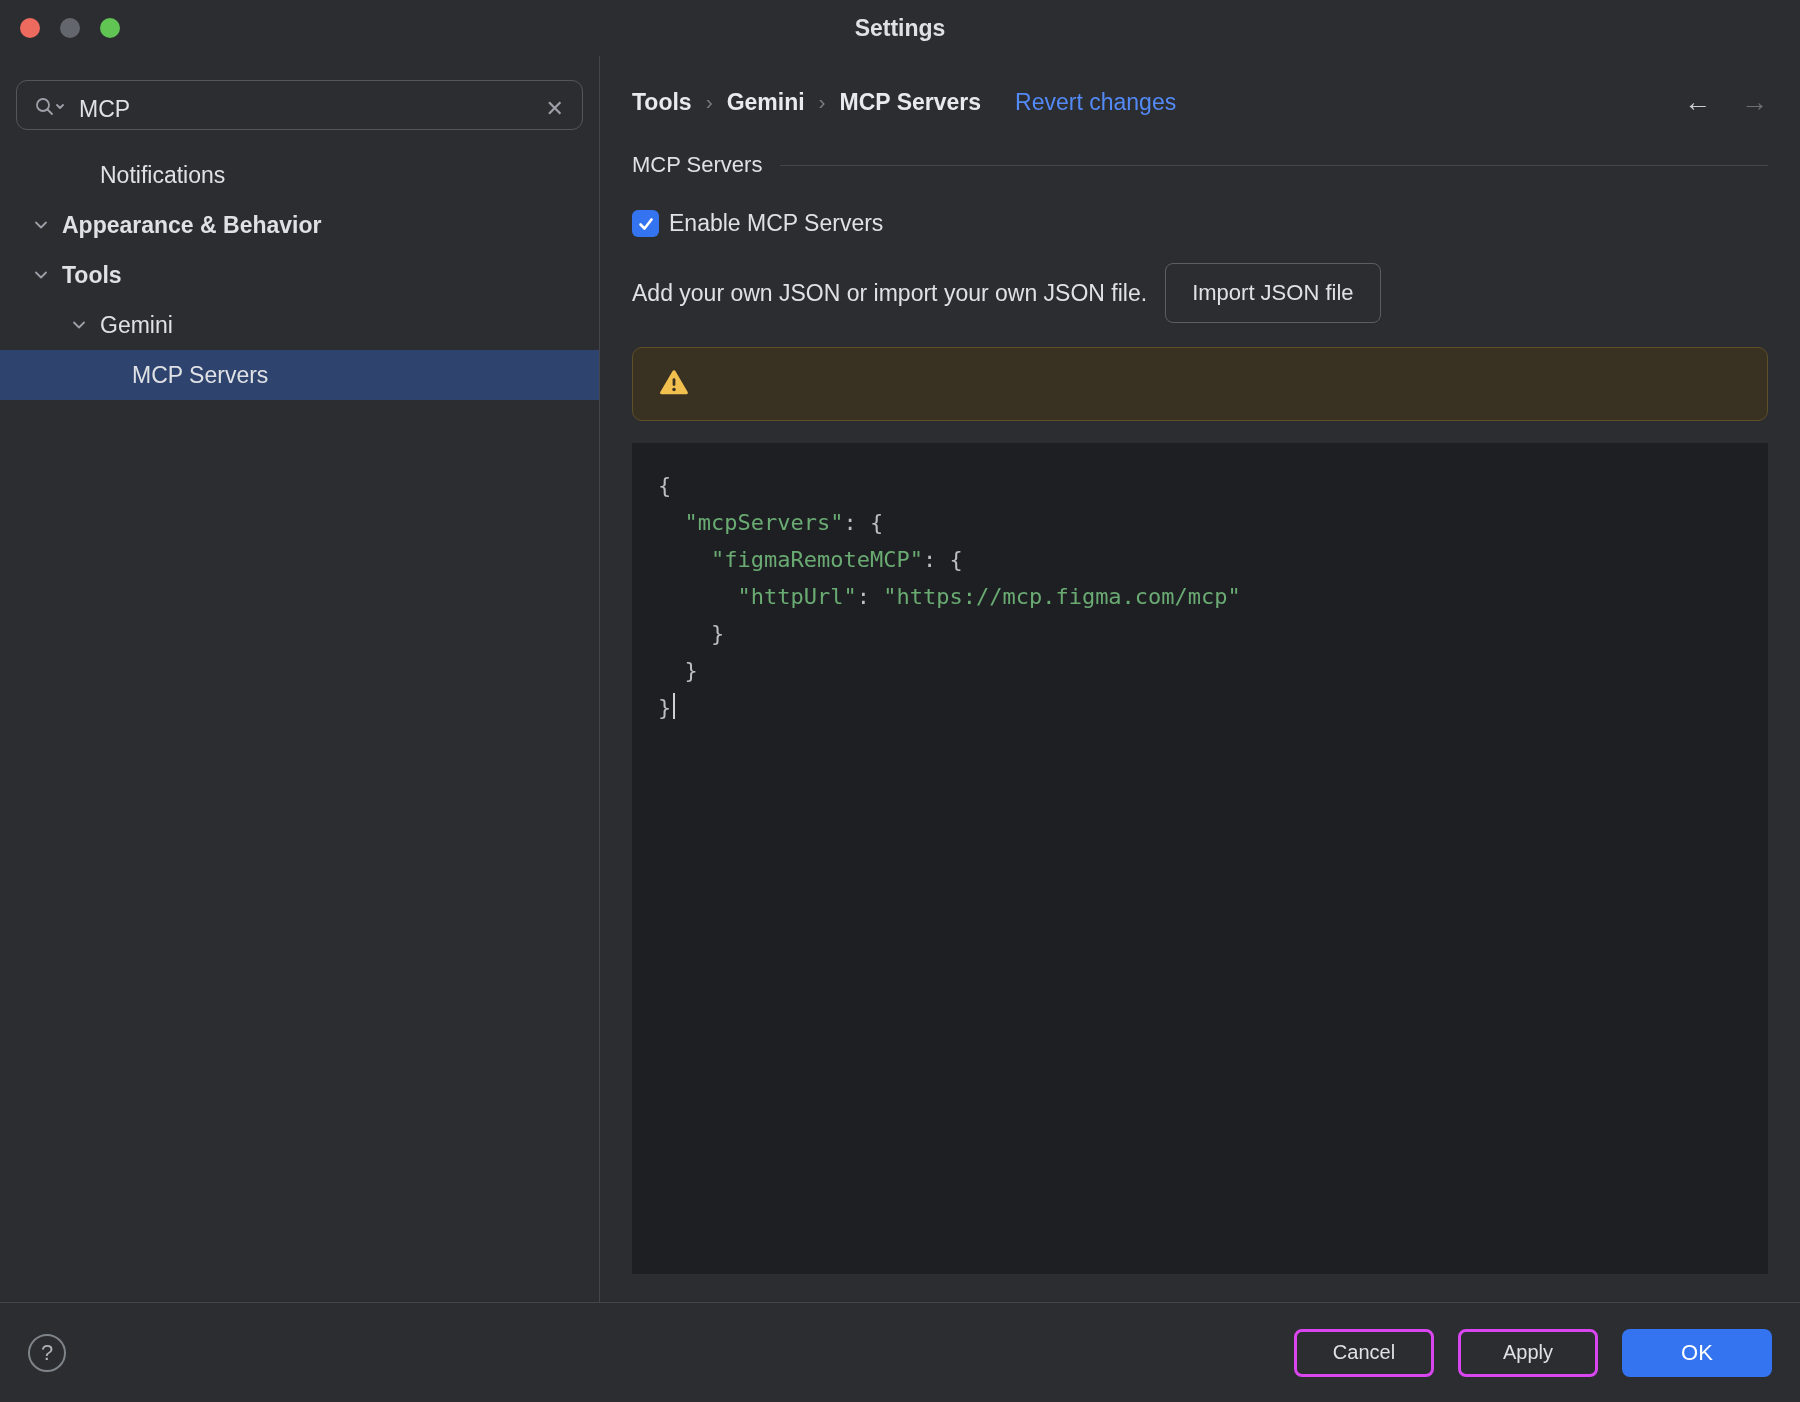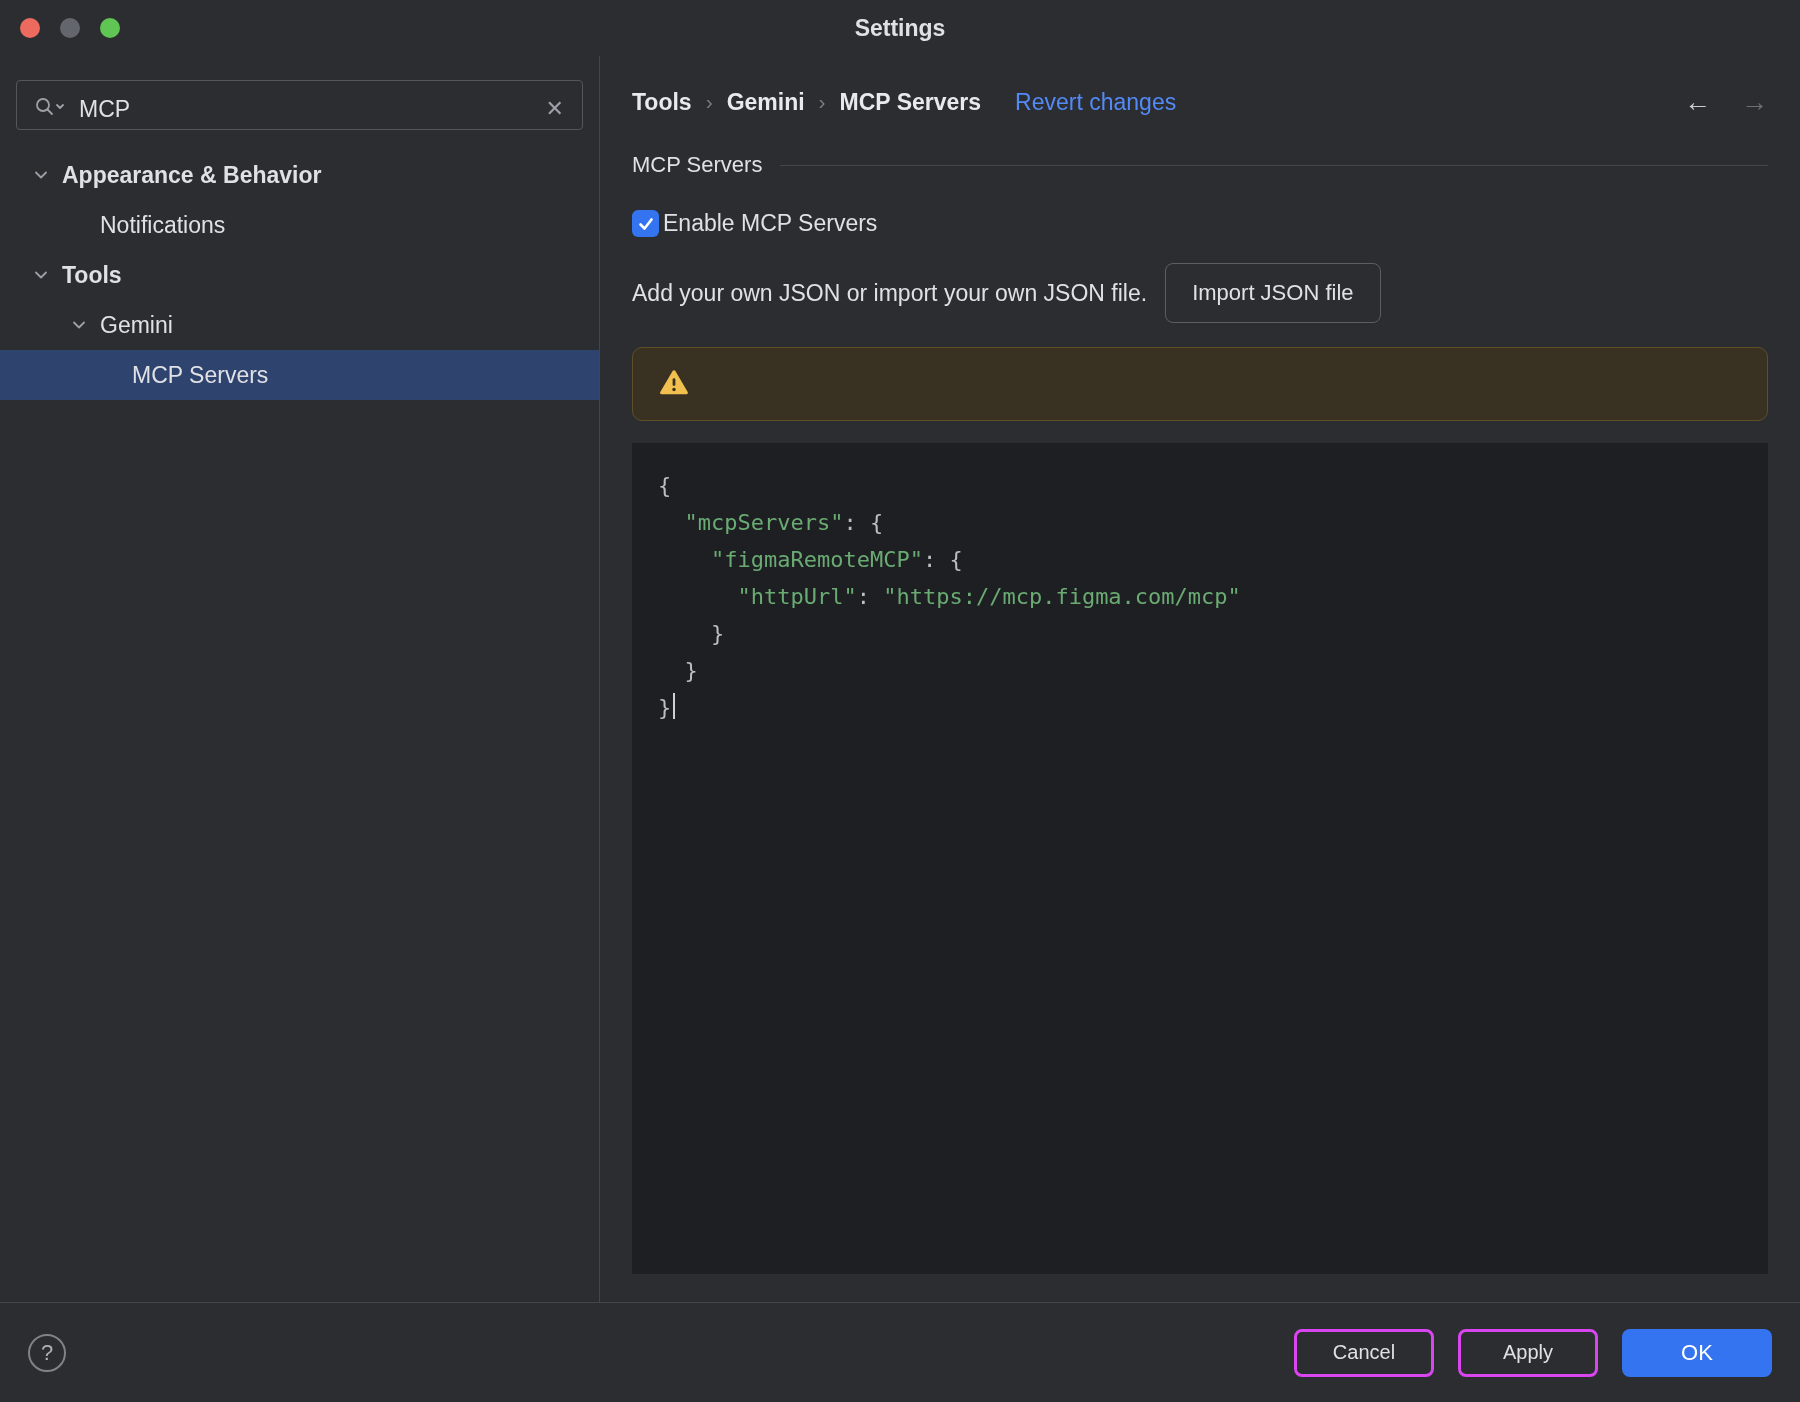--- a/index.html
+++ b/index.html
@@ -20,21 +20,21 @@
   .light.red { background:#ed6a5f; }
   .light.gray { background:#63676d; }
   .light.green { background:#61c554; }
   .win-title { font-size:23px; font-weight:700; color:#dfe1e5; }
 
   
   .body-row { flex:1; display:flex; min-height:0; }
 
   
   .sidebar { flex:0 0 600px; width:600px; border-right:1px solid #43454a; padding-top:24px; }
-  .search-box { margin:0 16px; height:50px; border:1px solid #53565c; border-radius:4px;
+  .search-box { margin:0 16px; height:50px; border:1px solid #53565c; border-radius:11px;
                 display:flex; align-items:center; padding:8px 14px 0 16px; gap:12px; background:#2b2d30; }
   .search-box svg { flex:0 0 auto; }
   .search-input { flex:1; background:transparent; border:none; outline:none; color:#dfe1e5;
                   font-size:23px; font-family:"Liberation Sans", sans-serif; }
   .clear-x { color:#9da0a8; font-size:22px; line-height:1; padding:2px 4px; }
 
   .tree { margin-top:20px; }
   .tree-row { height:50px; display:flex; align-items:center; font-size:23px; color:#dfe1e5; }
   .tree-row.selected { background:#2e436e; }
   .tree-row .chev { width:22px; margin-right:10px; display:flex; align-items:center; justify-content:center; }
@@ -52,21 +52,21 @@
   .sep { color:#7a7e85; margin:0 14px; font-size:21px; }
   .revert-link { color:#548af7; margin-left:34px; }
   .nav-arrows { margin-left:auto; display:flex; gap:30px; font-size:27px; }
   .back-arrow { color:#c9ccd3; }
   .fwd-arrow { color:#6b6f76; }
 
   .section-head { margin-top:30px; display:flex; align-items:center; }
   .section-label { font-size:22px; color:#dfe1e5; }
   .section-rule { flex:1; height:1px; background:#43454a; margin-left:18px; }
 
-  .checkbox-row { margin-top:32px; display:flex; align-items:center; gap:4px; }
+  .checkbox-row { margin-top:32px; display:flex; align-items:center; gap:10px; }
   .checkbox { width:27px; height:27px; background:#3574f0; border-radius:6px;
               display:flex; align-items:center; justify-content:center; }
   .checkbox-label { font-size:23px; }
 
   .import-row { margin-top:26px; display:flex; align-items:center; gap:18px; }
   .import-text { font-size:23px; }
   .btn-secondary { height:60px; padding:0 26px; background:transparent; border:1px solid #5a5f66;
                    border-radius:8px; color:#dfe1e5; font-size:22px; font-family:"Liberation Sans", sans-serif; }
 
   .warning { margin-top:24px; background:#393122; border:1px solid #5e5026; border-radius:10px;
@@ -115,30 +115,30 @@
             <circle cx="10" cy="10" r="6" fill="none" stroke="#9da0a8" stroke-width="1.8"></circle>
             <line x1="14.5" y1="14.5" x2="19" y2="19" stroke="#9da0a8" stroke-width="1.8" stroke-linecap="round"></line>
             <path d="M24 10 L27 13 L30 10" fill="none" stroke="#9da0a8" stroke-width="1.8" stroke-linecap="round" stroke-linejoin="round"></path>
           </svg>
         </span>
         <input class="search-input" value="MCP" style="">
         <span class="clear-x">✕</span>
       </div>
 
       <nav class="tree">
+        <div class="tree-row indent-l1">
+          <span>Notifications</span>
+        </div>
         <div class="tree-row indent-l0">
           <span class="chev">
             <svg width="22" height="22" viewBox="0 0 22 22">
                 <path d="M6 8.5 L11 13.5 L16 8.5" fill="none" stroke="#9da0a8" stroke-width="1.8" stroke-linecap="round" stroke-linejoin="round"></path>
               </svg>
           </span>
           <span class="bold">Appearance &amp; Behavior</span>
-        </div>
-        <div class="tree-row indent-l1">
-          <span>Notifications</span>
         </div>
         <div class="tree-row indent-l0">
           <span class="chev">
             <svg width="22" height="22" viewBox="0 0 22 22">
                 <path d="M6 8.5 L11 13.5 L16 8.5" fill="none" stroke="#9da0a8" stroke-width="1.8" stroke-linecap="round" stroke-linejoin="round"></path>
               </svg>
           </span>
           <span class="bold">Tools</span>
         </div>
         <div class="tree-row indent-l1-chev">

